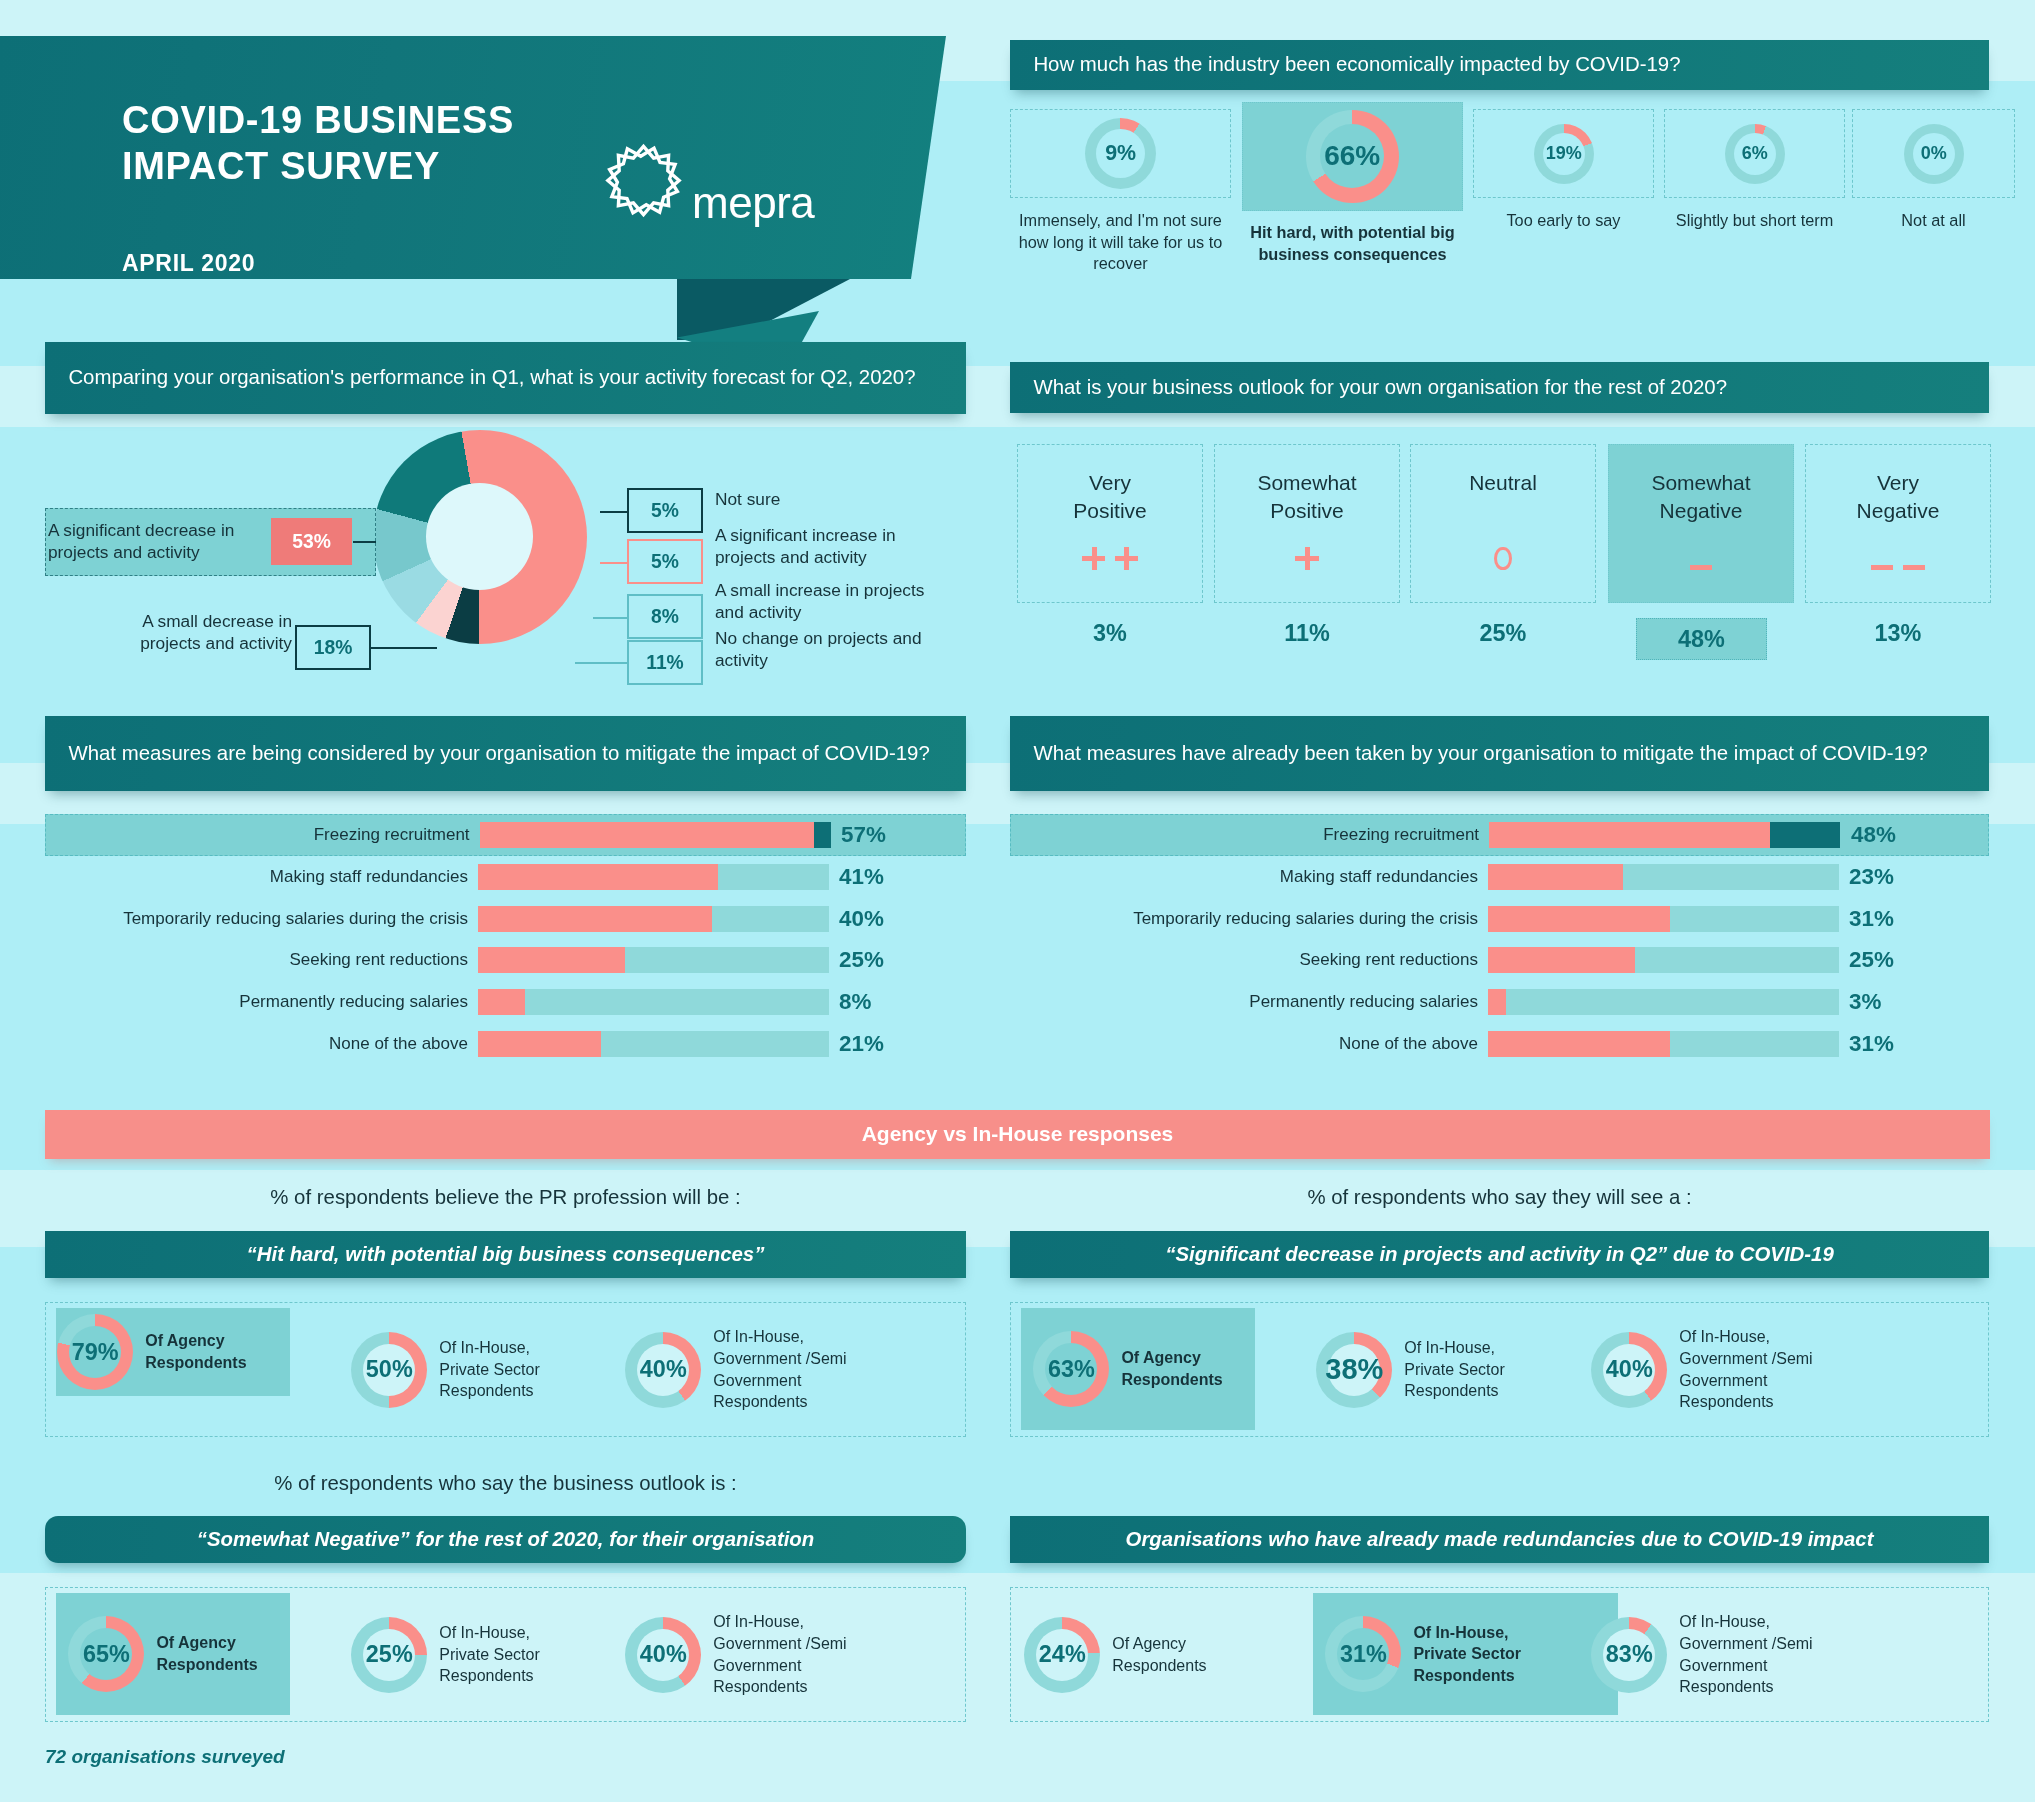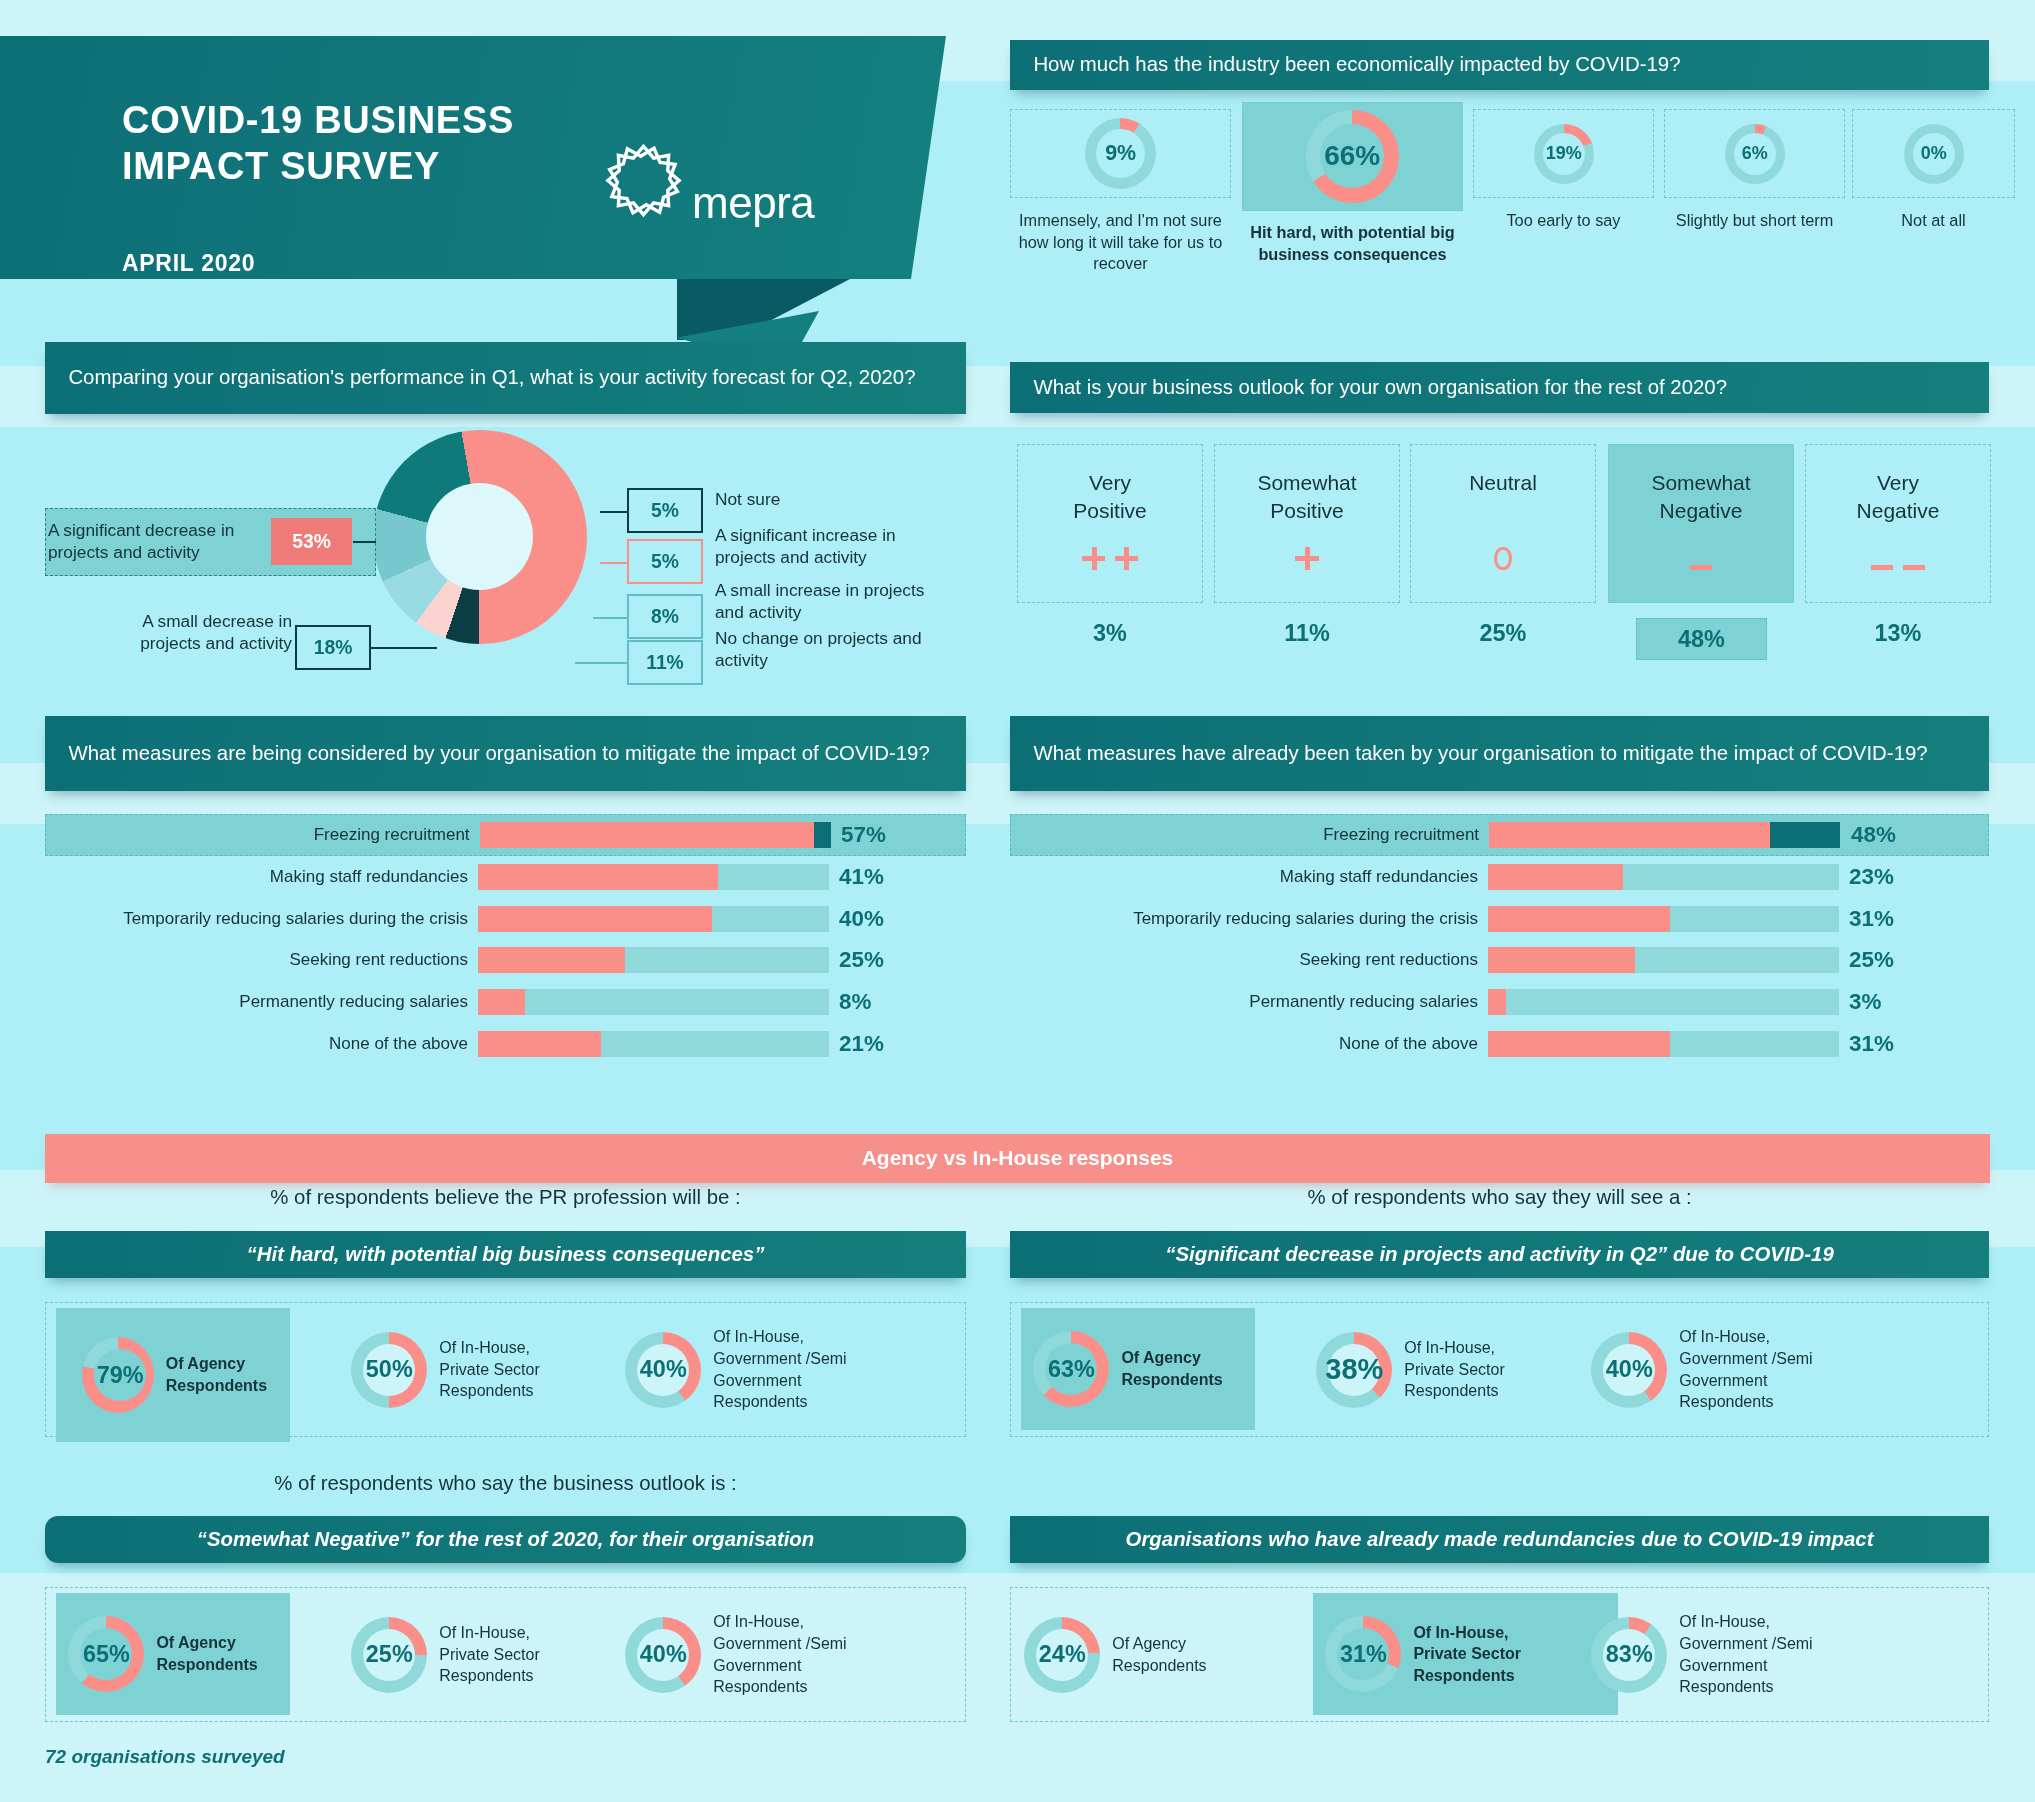--- a/index.html
+++ b/index.html
@@ -46,21 +46,21 @@
   
   .hdr {
     position: absolute;
     background: linear-gradient(95deg, #0d6f76 0%, #157f7d 100%);
     box-shadow: 0 8.1px 11.2px -5.1px rgba(10,70,80,.38);
     display: flex; align-items: center;
   }
   .hdr .txt {
     color: #fff; font-size: 20.4px; line-height: 1.34; padding: 0 23.4px; font-weight: 400;
   }
-  .hdr.pinkbar { background: #f78f8a; box-shadow: 0 7.1px 10.2px -5.1px rgba(190,90,85,.35); justify-content: center; margin-top: 24px; }
+  .hdr.pinkbar { background: #f78f8a; box-shadow: 0 7.1px 10.2px -5.1px rgba(190,90,85,.35); justify-content: center; }
   .hdr.pinkbar .txt { font-weight: bold; font-size: 21px; }
   .hdr.quote .txt { font-style: italic; font-weight: bold; text-align: center; width: 100%; }
 
   
   .impact-cell {
     position: absolute; border: 1.5px dashed #6ec7cd;
     display: flex; flex-direction: column; align-items: center; justify-content: center;
   }
   .impact-cell.hl { background: #7ed2d4; border-style: dotted; }
   .impact-label {
@@ -383,21 +383,21 @@
 <div class="hdr pinkbar" style="left:45px;top:1110px;width:1945px;height:49px;">
   <span class="txt">Agency vs In-House responses</span>
 </div>
 
 <div id="agency-blocks">
     <div class="ag-sub" style="left: 45px; top: 1186px; width: 921px;">% of respondents believe the PR profession will be :</div>
     <div class="hdr quote" style="left: 45px; top: 1231px; width: 921px; height: 47px;">
       <span class="txt">“Hit hard, with potential big business consequences”</span>
     </div>
     <div class="ag-panel" style="left: 45px; top: 1302px; width: 921px; height: 135px;"></div>
-    <div class="ag-item hl" style="left: 56px; top: 1308px; height: 134px; width: 234px; padding-left: 26px;">
+    <div class="ag-item hl" style="left: 56px; top: 1308px; height: 88px; width: 234px; padding-left: 1px;">
       <div class="donut" style="width: 76px; height: 76px; background: conic-gradient(rgb(250, 143, 138) 0deg, rgb(250, 143, 138) 284.4deg, rgb(143, 217, 218) 284.4deg, rgb(143, 217, 218) 360deg);">
         <div class="hole" style="left: 12.2px; top: 12.2px; width: 52px; height: 52px; background: rgb(126, 210, 212);">
           <span class="val" style="font-size: 23.4px;">79%</span>
         </div>
       </div>
       <div class="cap" style="width: 132px; white-space: pre-line;">Of Agency
 Respondents</div>
     </div>
     <div class="ag-item" style="left: 348px; top: 1316px; height: 107px; width: 300px; padding-left: 3.1px;">
       <div class="donut" style="width: 76px; height: 76px; background: conic-gradient(rgb(250, 143, 138) 0deg, rgb(250, 143, 138) 180deg, rgb(143, 217, 218) 180deg, rgb(143, 217, 218) 360deg);">

